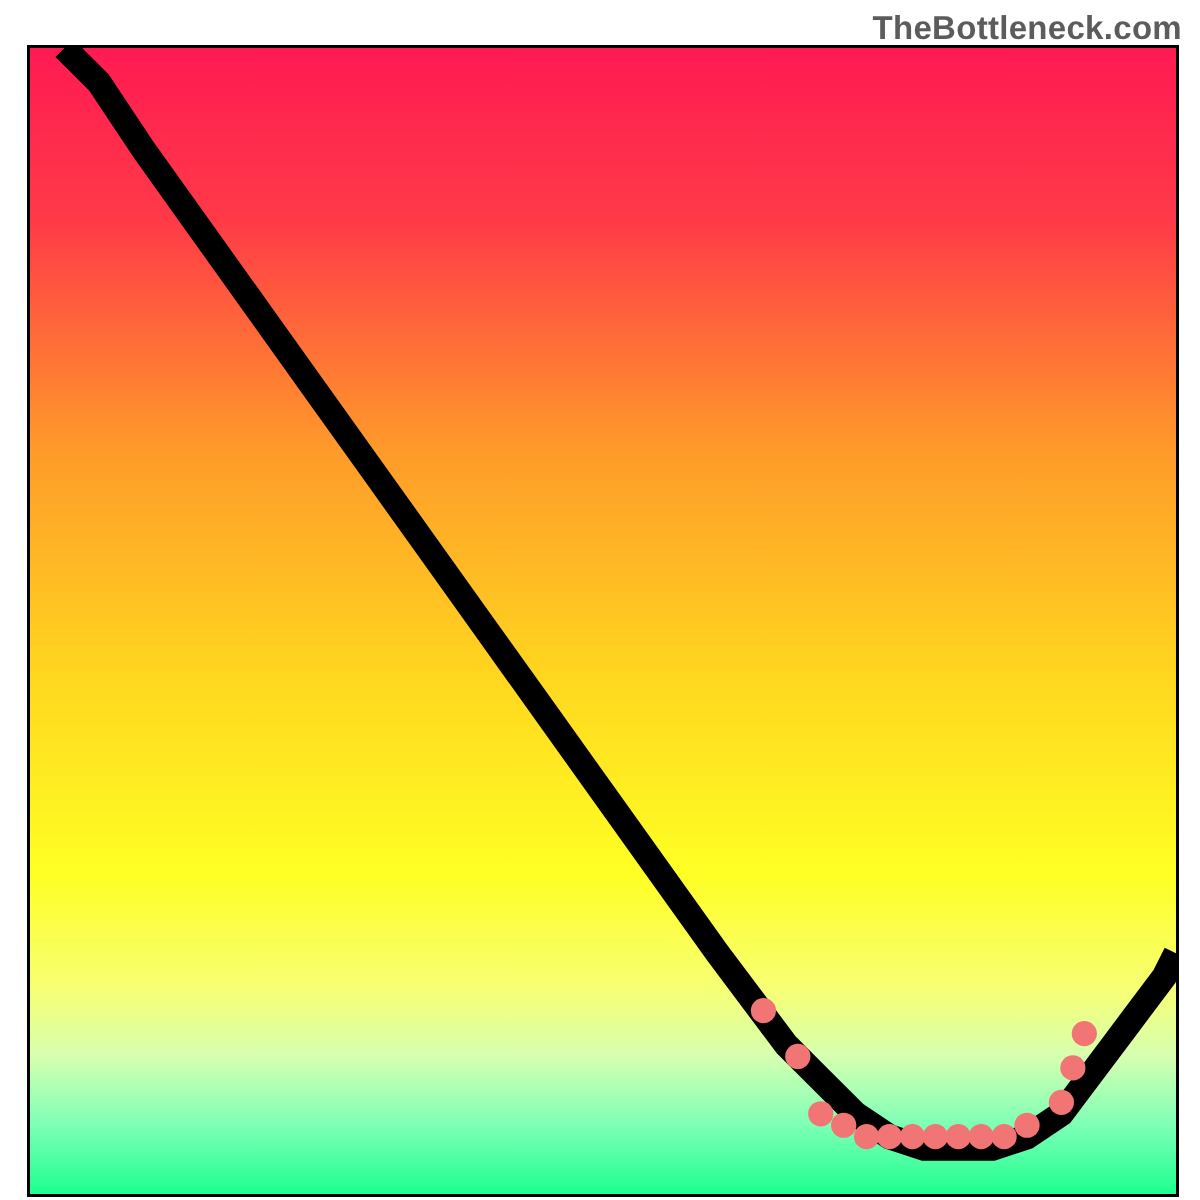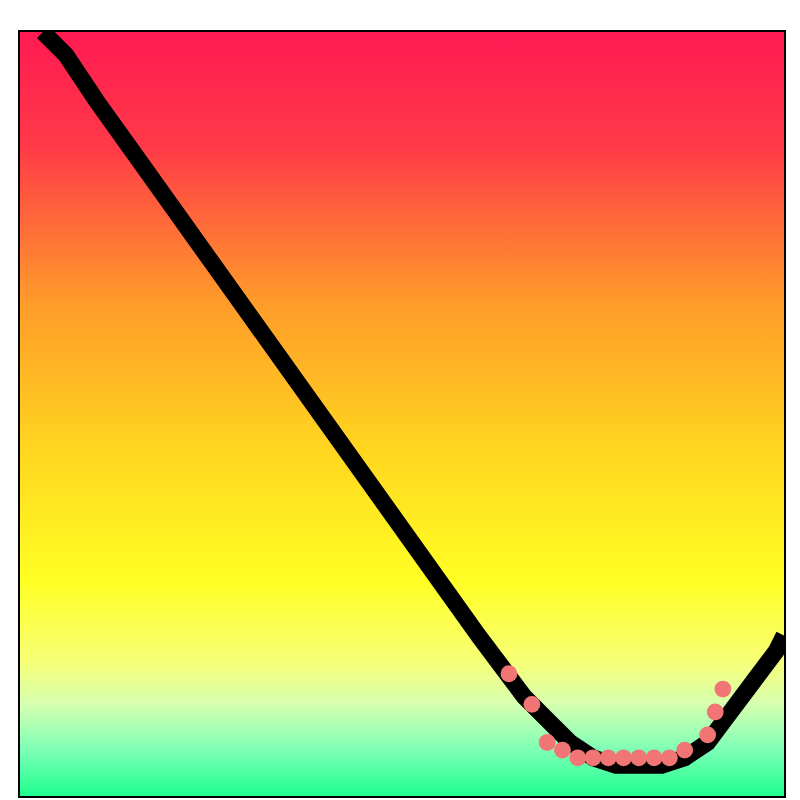--- a/index.html
+++ b/index.html
@@ -47,20 +47,21 @@
     stroke-width: 2.2;
   }
   .dot {
     fill: #f17575;
   }
 </style>
 </head>
 <body>
 
 <div class="frame">
+  <div class="watermark">TheBottleneck.com</div>
 
   <div class="plot">
     <svg viewBox="0 0 100 100" preserveAspectRatio="none">
       <defs>
         <linearGradient id="bg-grad" x1="0" y1="0" x2="0" y2="1">
         <stop offset="0%" stop-color="#ff1a52"></stop>
             <stop offset="15%" stop-color="#ff3a48"></stop>
             <stop offset="35%" stop-color="#ff9a2a"></stop>
             <stop offset="55.00000000000001%" stop-color="#ffd71f"></stop>
             <stop offset="72%" stop-color="#ffff24"></stop>

